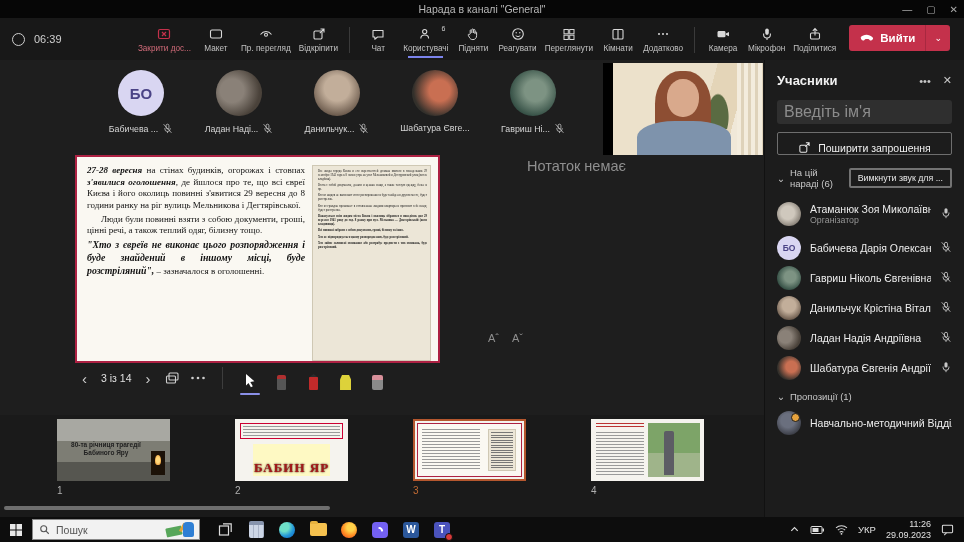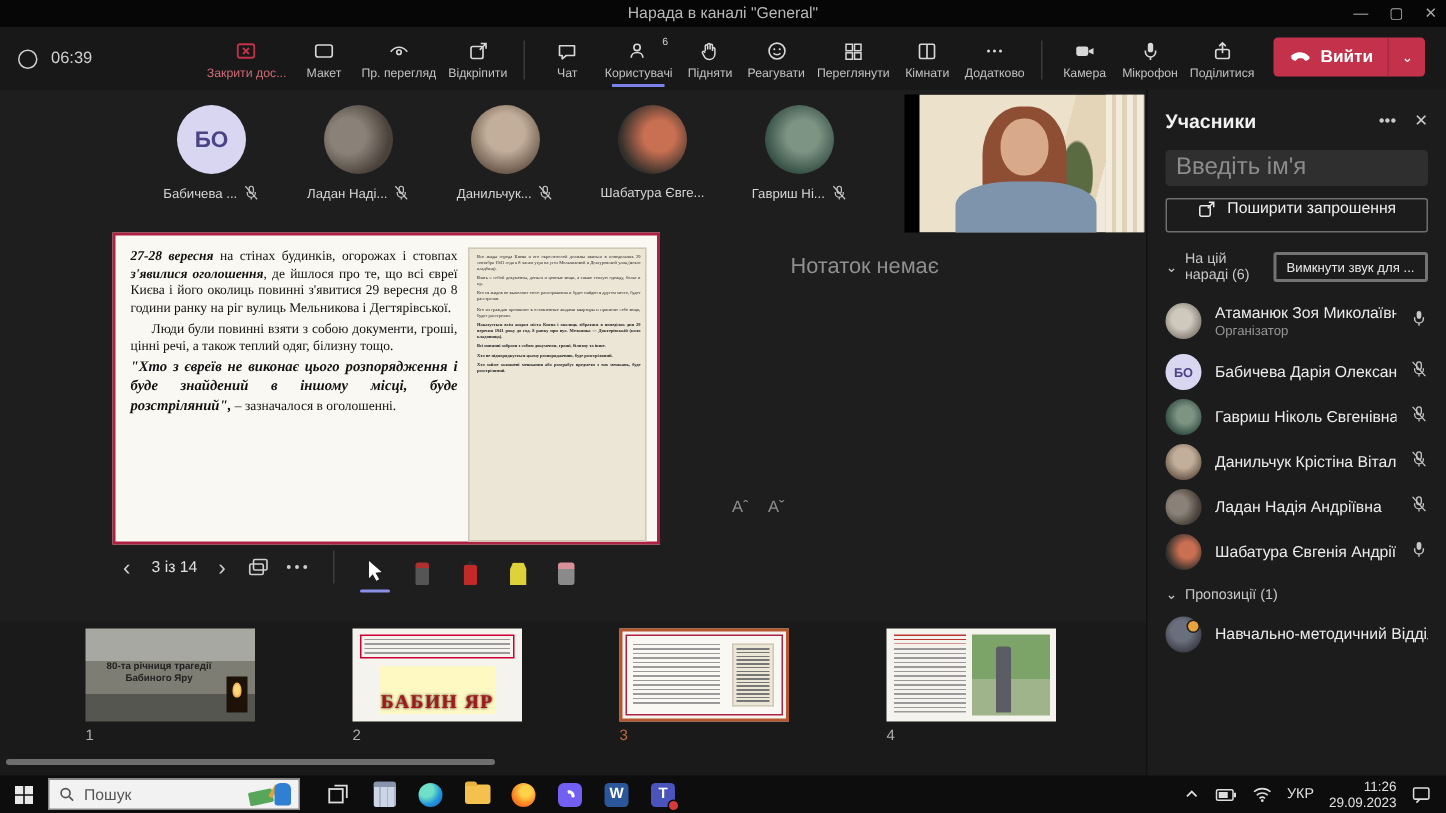--- a/index.html
+++ b/index.html
@@ -72,21 +72,21 @@
   .slide-text .em { font-weight:bold; font-style:italic; }
   .slide-text p.ind { text-indent:14px; margin-top:2px; }
   .slide-text .quote { font-style:italic; font-weight:bold; font-size:9.8px; margin-top:2px; }
   .slide-text .tail { font-style:normal; font-weight:normal; font-size:9px; }
   .slide-doc { flex:1; background:#ece6d7; border:1px solid #cfc8b4; padding:4px 3px 3px 5px;
     font-family:"Liberation Serif","DejaVu Serif",serif; color:#1c1c1c; overflow:hidden; }
   .slide-doc p { font-size:3px; line-height:1.3; text-align:justify; margin-bottom:2.5px; }
   .slide-doc p.uk { font-weight:bold; }
 
   
-  .notes { position:absolute; left:527px; top:110px; font-size:14.5px; color:#8f8f8f; }
+  .notes { position:absolute; left:527px; top:98px; font-size:14.5px; color:#8f8f8f; }
   .fontbtns { position:absolute; left:488px; top:272px; display:flex; gap:13px; color:#8f8f8f; font-size:11px; }
   .fontbtns span { cursor:pointer; }
 
   
   .slidenav { position:absolute; left:78px; top:306px; display:flex; align-items:center; gap:10px; color:#d0d0d0; }
   .slidenav .nchev { font-size:15px; color:#cfcfcf; cursor:pointer; padding:0 4px; }
   .slidenav .counter { font-size:10.5px; color:#e0e0e0; }
   .grid-ic, .dots-ic { cursor:pointer; display:flex; align-items:center; }
   .toolbar-sep { width:1px; height:22px; background:#3d3d3d; margin:0 6px; }
   .tool { width:22px; height:24px; display:flex; align-items:flex-end; justify-content:center; position:relative; cursor:pointer; }
@@ -143,21 +143,21 @@
 
   
   .panel { position:absolute; left:764px; top:60px; width:200px; height:457px; background:#1c1c1c; border-left:1px solid #111; }
   .panel-head { display:flex; align-items:center; padding:13px 12px 10px; }
   .panel-head .pttl { font-size:13px; font-weight:bold; color:#f0f0f0; flex:1; }
   .panel-head .pico { color:#c8c8c8; font-size:11px; margin-left:12px; cursor:pointer; }
   .psearch { margin:2px 12px 8px; height:24px; background:#2f2f2f; border-radius:3px; display:flex; align-items:center; padding:0 7px; }
   .psearch input { flex:1; background:transparent; border:0; outline:0; color:#ddd; font-size:16px; font-family:inherit; }
   .psearch input::placeholder { color:#8c8c8c; }
   .invite { margin:0 12px 10px; height:23px; border:1px solid #6e6e6e; border-radius:2px; display:flex;
-    align-items:flex-start; justify-content:center; gap:7px; color:#f0f0f0; font-size:10.5px; cursor:pointer; }
+    align-items:flex-end; justify-content:center; gap:7px; color:#f0f0f0; font-size:10.5px; cursor:pointer; }
   .section-row { display:flex; align-items:center; padding:2px 12px 6px; }
   .section-lbl { font-size:9.5px; color:#c8c8c8; display:flex; gap:5px; align-items:center; flex:1; }
   .muteall { border:2px solid #737373; border-radius:2px; font-size:8.8px; color:#e8e8e8; padding:3px 7px; cursor:pointer; white-space:nowrap; }
   .prow { display:flex; align-items:center; gap:9px; padding:4px 12px; height:30px; cursor:pointer; }
   .prow.tall { height:38px; }
   .avatar-sm { width:24px; height:24px; border-radius:50%; overflow:hidden; flex:0 0 auto; position:relative; }
   .avatar-sm.av-init { font-size:8.5px; }
   .pinfo { flex:1; min-width:0; }
   .pname { font-size:10.5px; color:#ececec; white-space:nowrap; overflow:hidden; }
   .prole { font-size:8.8px; color:#969696; }

